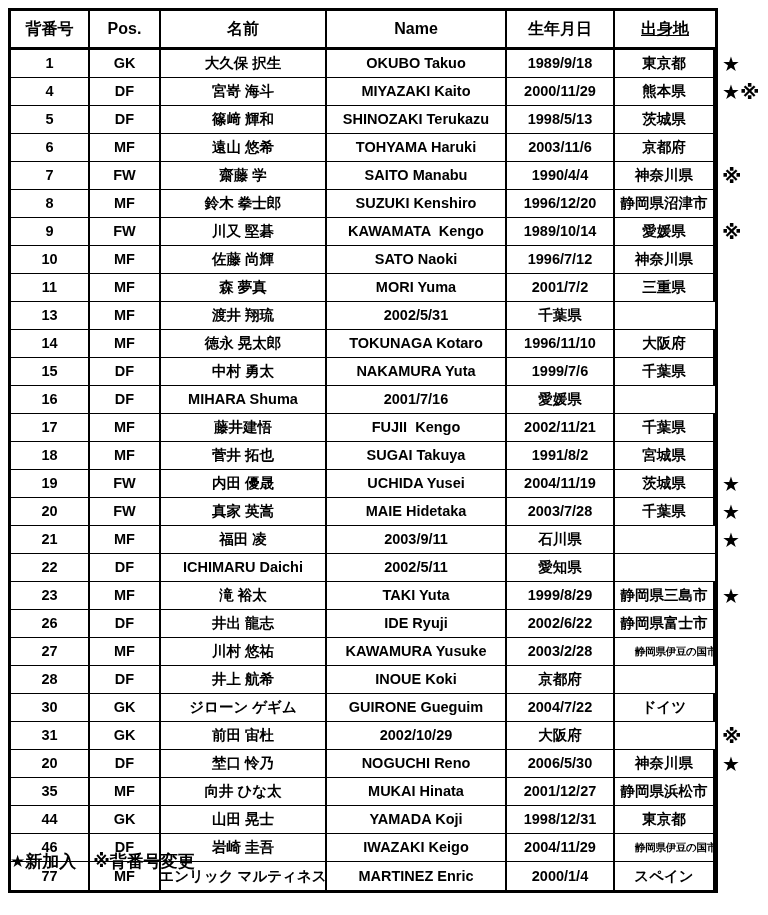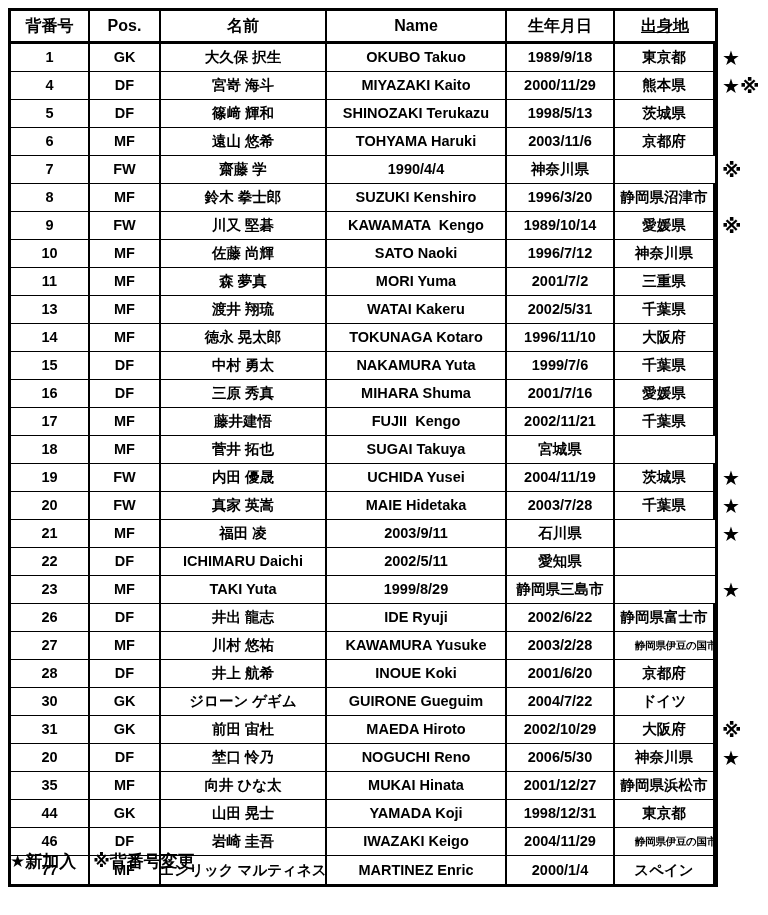--- a/index.html
+++ b/index.html
@@ -14,21 +14,21 @@
   }
   .t-row{
     display:grid;
     grid-template-columns:79px 71px 166px 180px 108px 1fr;
     height:28px;box-sizing:border-box;
     border-bottom:1.5px solid #000;
     position:relative;
   }
   .t-row:last-child{border-bottom:none;text-align:center;}
   .t-row.header{
-    height:33px;border-bottom:3px solid #000;
+    height:39px;border-bottom:3px solid #000;
   }
   .cell{
     display:flex;align-items:center;justify-content:center;
     border-right:2px solid #000;box-sizing:border-box;
     font-weight:700;font-size:14.5px;white-space:pre;
     overflow:hidden;line-height:1;
   }
   .cell:last-child{border-right:none;text-decoration:underline;}
   .header .cell{font-size:16px;}
   .cell.small{font-size:10.5px;letter-spacing:-0.3px;padding-left:24px;}
@@ -88,30 +88,31 @@
     <div class="cell">遠山 悠希</div>
     <div class="cell">TOHYAMA Haruki</div>
     <div class="cell">2003/11/6</div>
     <div class="cell">京都府</div>
     <span class="marks"></span>
   </div>
       <div class="t-row">
     <div class="cell">7</div>
     <div class="cell">FW</div>
     <div class="cell">齋藤 学</div>
+    <div class="cell">SAITO Manabu</div>
     <div class="cell">1990/4/4</div>
     <div class="cell">神奈川県</div>
     <span class="marks">※</span>
   </div>
       <div class="t-row">
     <div class="cell">8</div>
     <div class="cell">MF</div>
     <div class="cell">鈴木 拳士郎</div>
     <div class="cell">SUZUKI Kenshiro</div>
-    <div class="cell">1996/3/20</div>
+    <div class="cell">1996/12/20</div>
     <div class="cell">静岡県沼津市</div>
     <span class="marks"></span>
   </div>
       <div class="t-row">
     <div class="cell">9</div>
     <div class="cell">FW</div>
     <div class="cell">川又 堅碁</div>
     <div class="cell">KAWAMATA  Kengo</div>
     <div class="cell">1989/10/14</div>
     <div class="cell">愛媛県</div>
@@ -132,21 +133,20 @@
     <div class="cell">森 夢真</div>
     <div class="cell">MORI Yuma</div>
     <div class="cell">2001/7/2</div>
     <div class="cell">三重県</div>
     <span class="marks"></span>
   </div>
       <div class="t-row">
     <div class="cell">13</div>
     <div class="cell">MF</div>
     <div class="cell">渡井 翔琉</div>
-    <div class="cell">WATAI Kakeru</div>
     <div class="cell">2002/5/31</div>
     <div class="cell">千葉県</div>
     <span class="marks"></span>
   </div>
       <div class="t-row">
     <div class="cell">14</div>
     <div class="cell">MF</div>
     <div class="cell">徳永 晃太郎</div>
     <div class="cell">TOKUNAGA Kotaro</div>
     <div class="cell">1996/11/10</div>
@@ -158,40 +158,40 @@
     <div class="cell">DF</div>
     <div class="cell">中村 勇太</div>
     <div class="cell">NAKAMURA Yuta</div>
     <div class="cell">1999/7/6</div>
     <div class="cell">千葉県</div>
     <span class="marks"></span>
   </div>
       <div class="t-row">
     <div class="cell">16</div>
     <div class="cell">DF</div>
-    <div class="cell">三原 秀真</div>
     <div class="cell">MIHARA Shuma</div>
     <div class="cell">2001/7/16</div>
     <div class="cell">愛媛県</div>
     <span class="marks"></span>
   </div>
       <div class="t-row">
     <div class="cell">17</div>
     <div class="cell">MF</div>
     <div class="cell">藤井建悟</div>
     <div class="cell">FUJII  Kengo</div>
     <div class="cell">2002/11/21</div>
     <div class="cell">千葉県</div>
     <span class="marks"></span>
   </div>
       <div class="t-row">
     <div class="cell">18</div>
     <div class="cell">MF</div>
     <div class="cell">菅井 拓也</div>
     <div class="cell">SUGAI Takuya</div>
+    <div class="cell">1991/8/2</div>
     <div class="cell">宮城県</div>
     <span class="marks"></span>
   </div>
       <div class="t-row">
     <div class="cell">19</div>
     <div class="cell">FW</div>
     <div class="cell">内田 優晟</div>
     <div class="cell">UCHIDA Yusei</div>
     <div class="cell">2004/11/19</div>
     <div class="cell">茨城県</div>
@@ -218,20 +218,21 @@
     <div class="cell">22</div>
     <div class="cell">DF</div>
     <div class="cell">ICHIMARU Daichi</div>
     <div class="cell">2002/5/11</div>
     <div class="cell">愛知県</div>
     <span class="marks"></span>
   </div>
       <div class="t-row">
     <div class="cell">23</div>
     <div class="cell">MF</div>
+    <div class="cell">滝 裕太</div>
     <div class="cell">TAKI Yuta</div>
     <div class="cell">1999/8/29</div>
     <div class="cell">静岡県三島市</div>
     <span class="marks">★</span>
   </div>
       <div class="t-row">
     <div class="cell">26</div>
     <div class="cell">DF</div>
     <div class="cell">井出 龍志</div>
     <div class="cell">IDE Ryuji</div>
@@ -246,38 +247,36 @@
     <div class="cell">KAWAMURA Yusuke</div>
     <div class="cell">2003/2/28</div>
     <div class="cell small">静岡県伊豆の国市</div>
     <span class="marks"></span>
   </div>
       <div class="t-row">
     <div class="cell">28</div>
     <div class="cell">DF</div>
     <div class="cell">井上 航希</div>
     <div class="cell">INOUE Koki</div>
-    <div class="cell">2001/6/20</div>
     <div class="cell">京都府</div>
     <span class="marks"></span>
   </div>
       <div class="t-row">
     <div class="cell">30</div>
     <div class="cell">GK</div>
     <div class="cell">ジローン ゲギム</div>
     <div class="cell">GUIRONE Gueguim</div>
     <div class="cell">2004/7/22</div>
     <div class="cell">ドイツ</div>
     <span class="marks"></span>
   </div>
       <div class="t-row">
     <div class="cell">31</div>
     <div class="cell">GK</div>
     <div class="cell">前田 宙杜</div>
-    <div class="cell">MAEDA Hiroto</div>
     <div class="cell">2002/10/29</div>
     <div class="cell">大阪府</div>
     <span class="marks">※</span>
   </div>
       <div class="t-row">
     <div class="cell">20</div>
     <div class="cell">DF</div>
     <div class="cell">埜口 怜乃</div>
     <div class="cell">NOGUCHI Reno</div>
     <div class="cell">2006/5/30</div>

